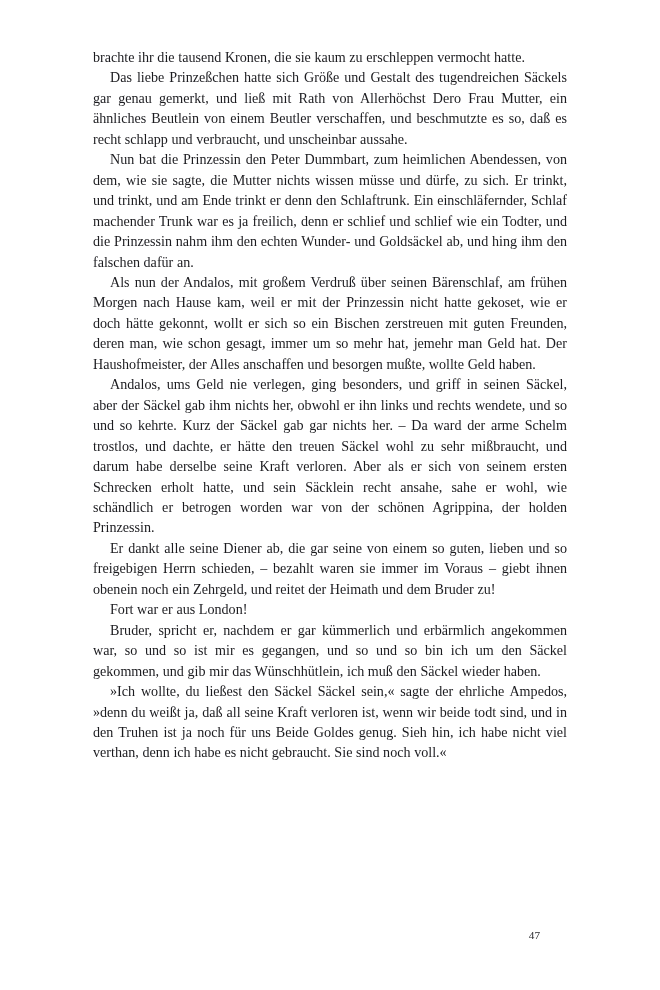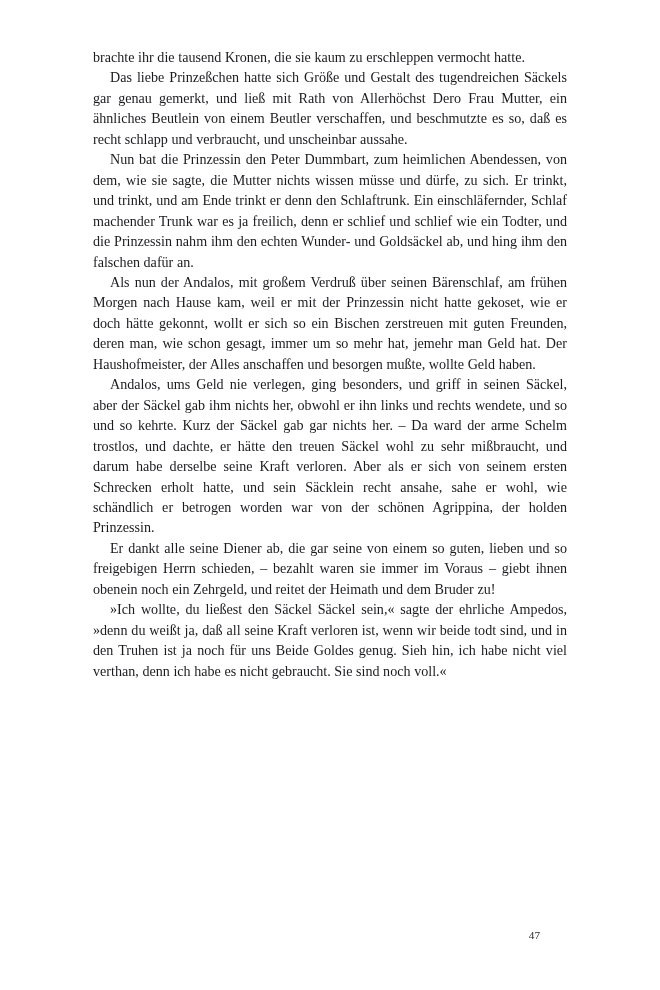--- a/index.html
+++ b/index.html
@@ -52,18 +52,20 @@
 
 <div class="page">
 
   <div class="text-block">
     <p class="para no-indent">brachte ihr die tausend Kronen, die sie kaum zu erschleppen vermocht hatte.</p>
     <p class="para">Das liebe Prinzeßchen hatte sich Größe und Gestalt des tugendreichen Säckels gar genau gemerkt, und ließ mit Rath von Allerhöchst Dero Frau Mutter, ein ähnliches Beutlein von einem Beutler verschaffen, und beschmutzte es so, daß es recht schlapp und verbraucht, und unscheinbar aussahe.</p>
     <p class="para">Nun bat die Prinzessin den Peter Dummbart, zum heimlichen Abendessen, von dem, wie sie sagte, die Mutter nichts wissen müsse und dürfe, zu sich. Er trinkt, und trinkt, und am Ende trinkt er denn den Schlaftrunk. Ein einschläfernder, Schlaf machender Trunk war es ja freilich, denn er schlief und schlief wie ein Todter, und die Prinzessin nahm ihm den echten Wunder- und Goldsäckel ab, und hing ihm den falschen dafür an.</p>
     <p class="para">Als nun der Andalos, mit großem Verdruß über seinen Bärenschlaf, am frühen Morgen nach Hause kam, weil er mit der Prinzessin nicht hatte gekoset, wie er doch hätte gekonnt, wollt er sich so ein Bischen zerstreuen mit guten Freunden, deren man, wie schon gesagt, immer um so mehr hat, jemehr man Geld hat. Der Haushofmeister, der Alles anschaffen und besorgen mußte, wollte Geld haben.</p>
     <p class="para">Andalos, ums Geld nie verlegen, ging besonders, und griff in seinen Säckel, aber der Säckel gab ihm nichts her, obwohl er ihn links und rechts wendete, und so und so kehrte. Kurz der Säckel gab gar nichts her. – Da ward der arme Schelm trostlos, und dachte, er hätte den treuen Säckel wohl zu sehr mißbraucht, und darum habe derselbe seine Kraft verloren. Aber als er sich von seinem ersten Schrecken erholt hatte, und sein Säcklein recht ansahe, sahe er wohl, wie schändlich er betrogen worden war von der schönen Agrippina, der holden Prinzessin.</p>
     <p class="para">Er dankt alle seine Diener ab, die gar seine von einem so guten, lieben und so freigebigen Herrn schieden, – bezahlt waren sie immer im Voraus – giebt ihnen obenein noch ein Zehrgeld, und reitet der Heimath und dem Bruder zu!</p>
+    <p class="para">Fort war er aus London!</p>
+    <p class="para">Bruder, spricht er, nachdem er gar kümmerlich und erbärmlich angekommen war, so und so ist mir es gegangen, und so und so bin ich um den Säckel gekommen, und gib mir das Wünschhütlein, ich muß den Säckel wieder haben.</p>
     <p class="para">»Ich wollte, du ließest den Säckel Säckel sein,« sagte der ehrliche Ampedos, »denn du weißt ja, daß all seine Kraft verloren ist, wenn wir beide todt sind, und in den Truhen ist ja noch für uns Beide Goldes genug. Sieh hin, ich habe nicht viel verthan, denn ich habe es nicht gebraucht. Sie sind noch voll.«</p>
   </div>
 
   <div class="page-number">47</div>
 
 </div>
 
 </body></html>

